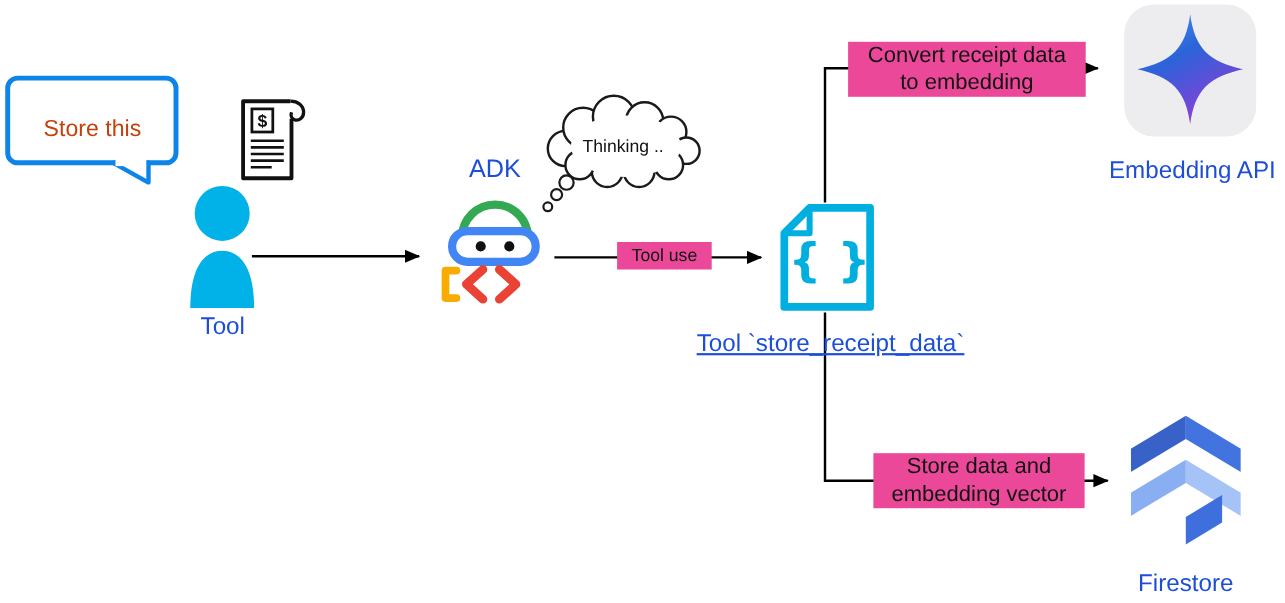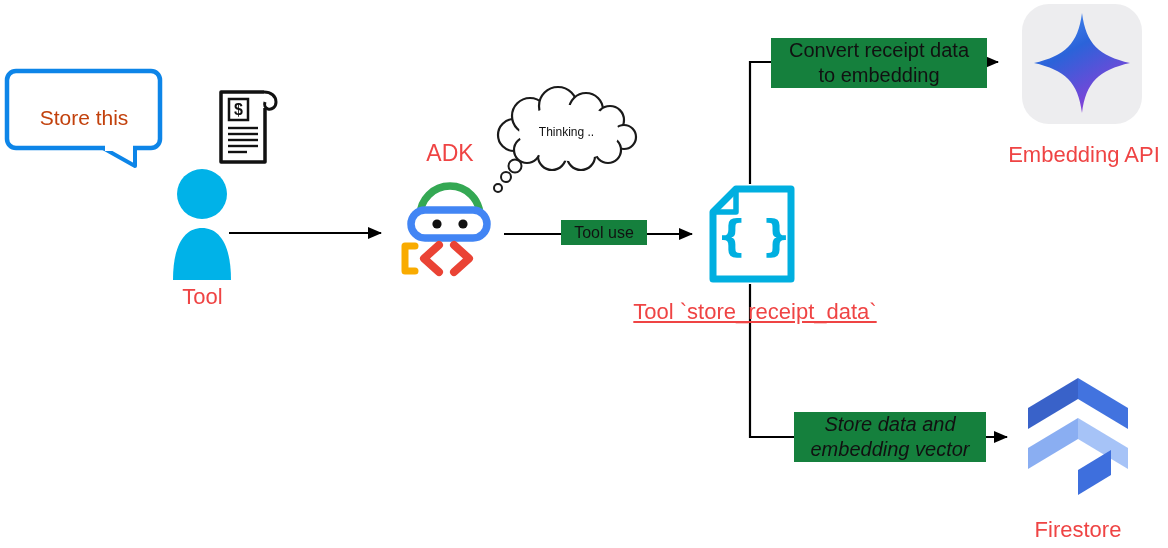--- a/index.html
+++ b/index.html
@@ -4,27 +4,27 @@
 <style>
   html, body { margin: 0; padding: 0; background: #fff; }
   .canvas {
     position: relative; width: 1168px; height: 548px;
     background: #fff; overflow: hidden;
     font-family: "Liberation Sans", sans-serif; color: #111;
   }
   .icon { position: absolute; z-index: 2; }
   #connectors { position: absolute; left: 0; top: 0; z-index: 1; }
   #connectors path.edge { stroke: #000; stroke-width: 2.2; fill: none; }
-  .node-label { position: absolute; font-size: 22px; color: #ef4444; text-align: center; z-index: 2; }
+  .node-label { position: absolute; font-size: 22px; color: #1d4ed8; text-align: center; z-index: 2; }
   .edge-label {
     position: absolute; font-size: 20px; color: #111; text-align: center;
-    background: #15803d; line-height: 25px; z-index: 3; padding: 0 2px;
+    background: #ec4899; line-height: 25px; z-index: 3; padding: 0 2px;
   }
   .bubble-text { position: absolute; font-size: 21px; color: #c2410c; text-align: center; z-index: 3; }
-  .cloud-text { position: absolute; font-size: 12px; color: #111; text-align: center; z-index: 3; }
+  .cloud-text { position: absolute; font-size: 16px; color: #111; text-align: center; z-index: 3; }
   svg { display: block; }
 </style>
 </head>
 <body>
 
 <div class="canvas">
 
   <svg id="connectors" width="1168" height="548" viewBox="0 0 1168 548">
     <defs>
       <marker id="arr" markerUnits="userSpaceOnUse" markerWidth="15" markerHeight="13" refX="13" refY="6" orient="auto">
@@ -124,18 +124,18 @@
   </svg>
   <div class="node-label" style="left:1026px; top:517px; width:104px;">Firestore</div>
 
   <div class="edge-label" style="left:561px; top:220px; width:82px; font-size:16px;">Tool use</div>
 
   <div class="edge-label" style="left:771px; top:38px; width:212px;">
     <div>Convert receipt data</div>
     <div>to embedding</div>
   </div>
 
-  <div class="edge-label" style="left:794px; top:412px; width:188px;font-style:italic;">
+  <div class="edge-label" style="left:794px; top:412px; width:188px;">
     <div>Store data and</div>
     <div>embedding vector</div>
   </div>
 
 </div>
 
 </body></html>

